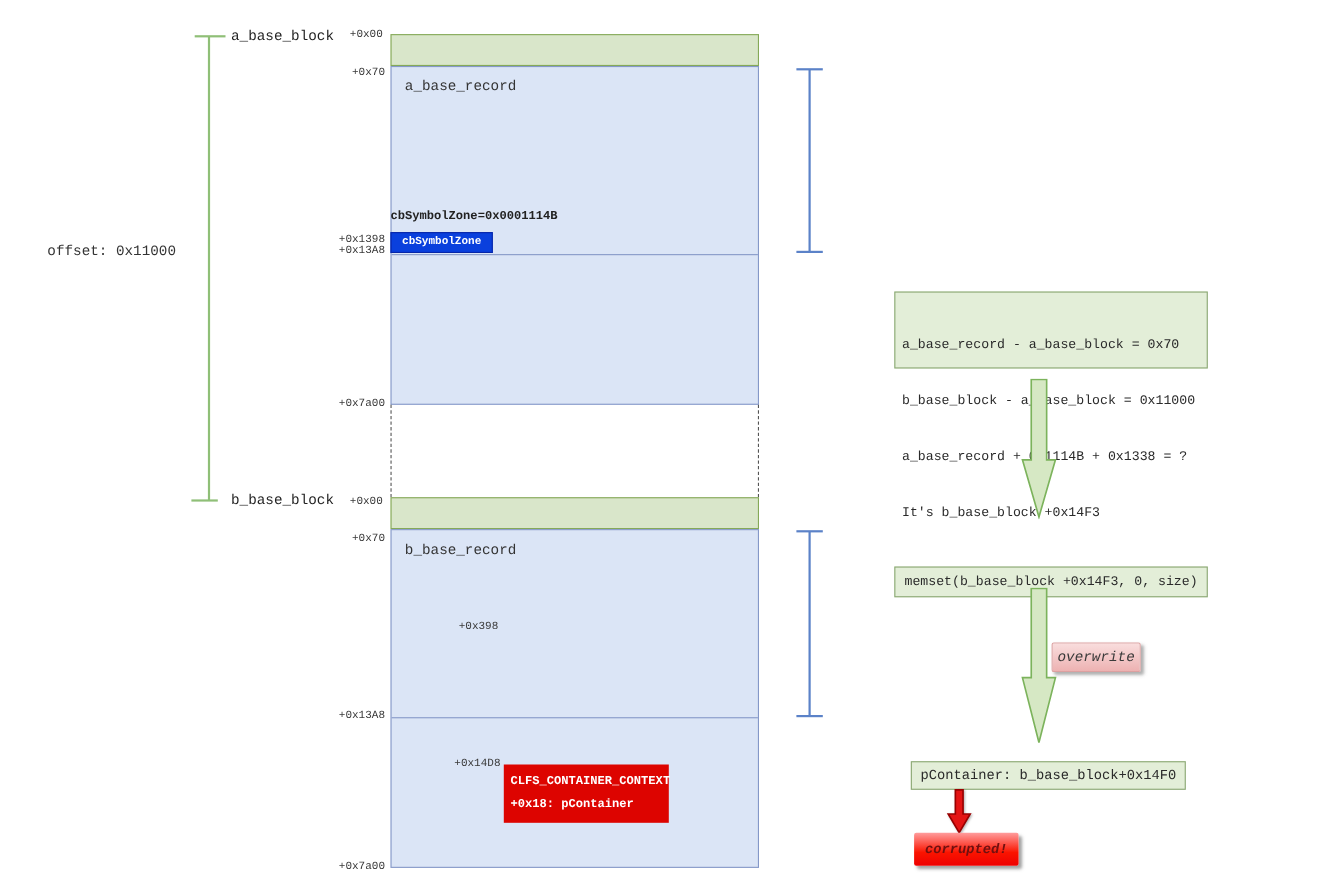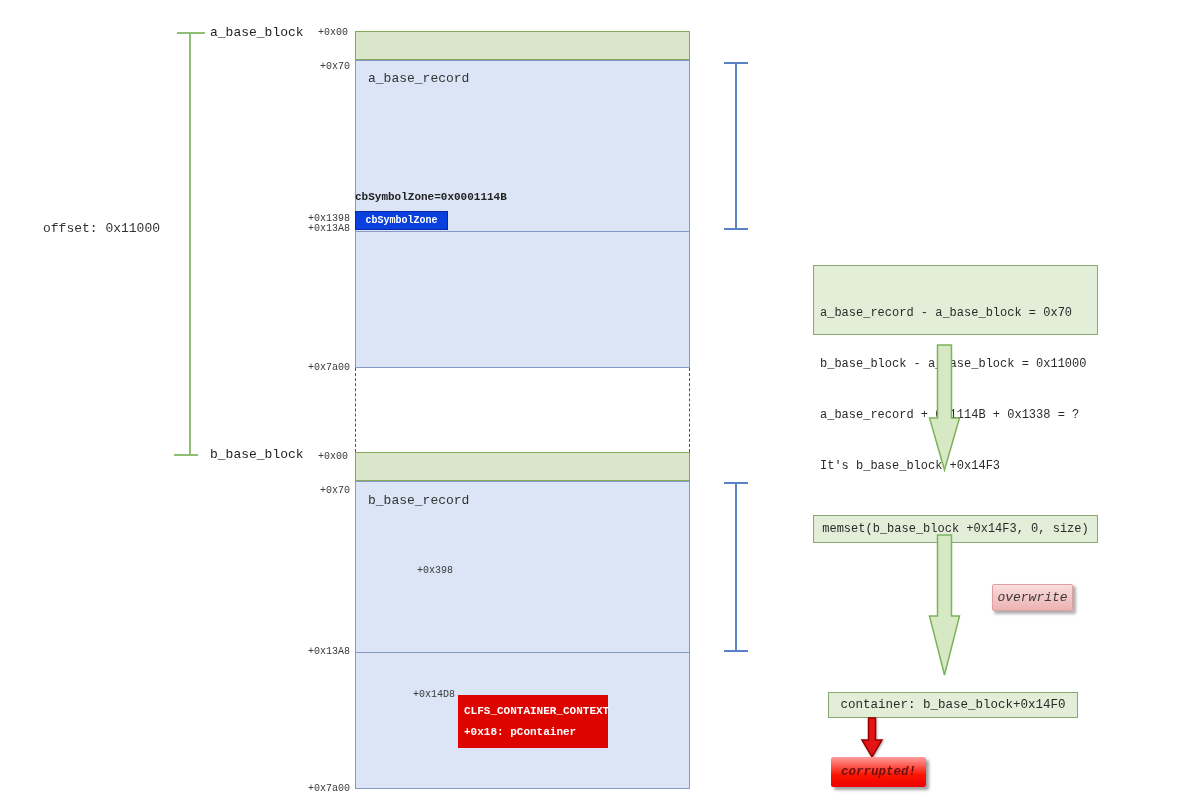--- a/index.html
+++ b/index.html
@@ -137,23 +137,23 @@
   </div>
 
   <div class="green-note flex-center" style="left:813px;top:487px;width:285px;height:28px;margin-top:28px;">memset(b_base_block +0x14F3, 0, size)</div>
 
   <div class="abs" style="left:926px;top:534px;width:37px;height:143px;">
     <svg width="37" height="143" viewBox="0 0 37 143" xmlns="http://www.w3.org/2000/svg">
       <polygon points="11.5,1 25.5,1 25.5,82 33.5,82 18.5,141 3.5,82 11.5,82" fill="#d6e8c4" stroke="#7cb35c" stroke-width="1.5"></polygon>
     </svg>
   </div>
 
-  <div class="badge-pink flex-center" style="left:956px;top:584px;width:81px;height:27px;margin-left:36px;">overwrite</div>
+  <div class="badge-pink flex-center" style="left:956px;top:584px;width:81px;height:27px;">overwrite</div>
 
-  <div class="green-note flex-center" style="left:828px;top:692px;width:250px;height:26px;font-size:12.5px;">container: b_base_block+0x14F0</div>
+  <div class="green-note flex-center" style="left:828px;top:692px;width:250px;height:26px;font-size:12.5px;">pContainer: b_base_block+0x14F0</div>
 
   <div class="abs" style="left:859px;top:717px;width:26px;height:42px;filter:drop-shadow(1.5px 1.5px 1px rgba(0,0,0,.3));">
     <svg width="26" height="42" viewBox="0 0 26 42" xmlns="http://www.w3.org/2000/svg">
       <polygon points="9.5,1 16.5,1 16.5,23 23,23 13,40 3,23 9.5,23" fill="#e41414" stroke="#990000" stroke-width="1.5"></polygon>
     </svg>
   </div>
 
   <div class="badge-red flex-center" style="left:831px;top:757px;width:95px;height:30px;">corrupted!</div>
 
 </div>

